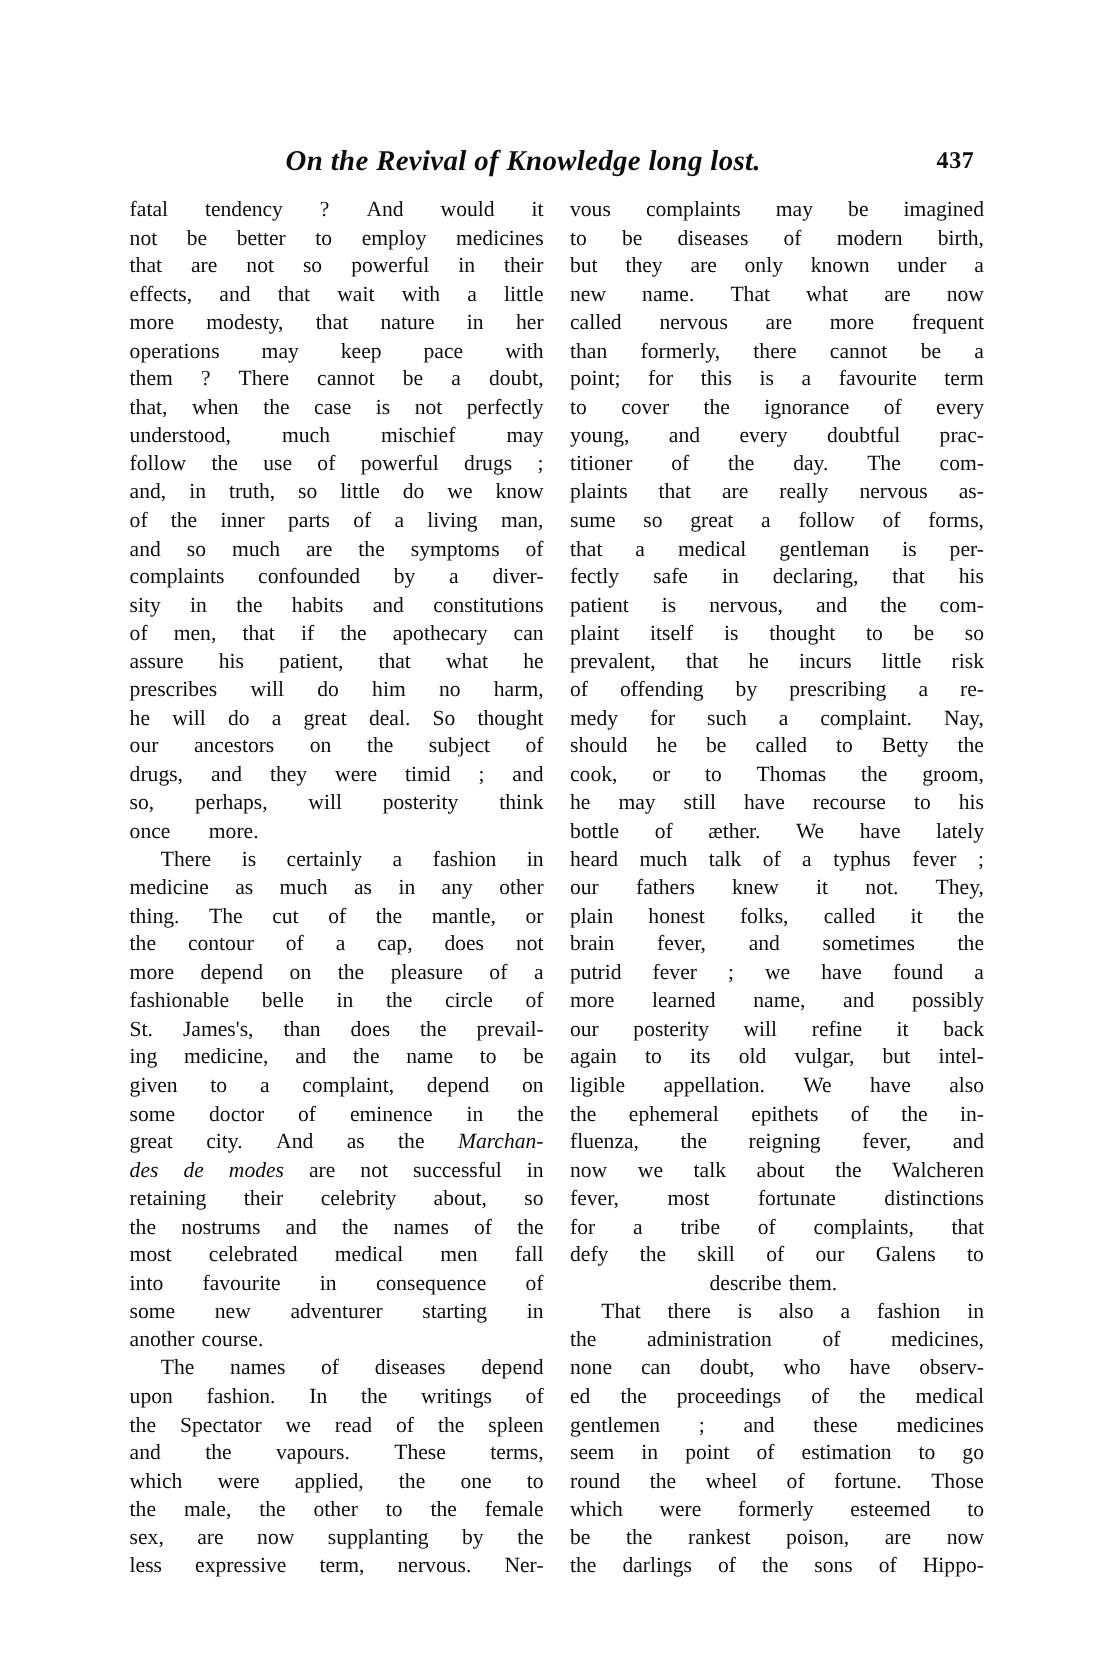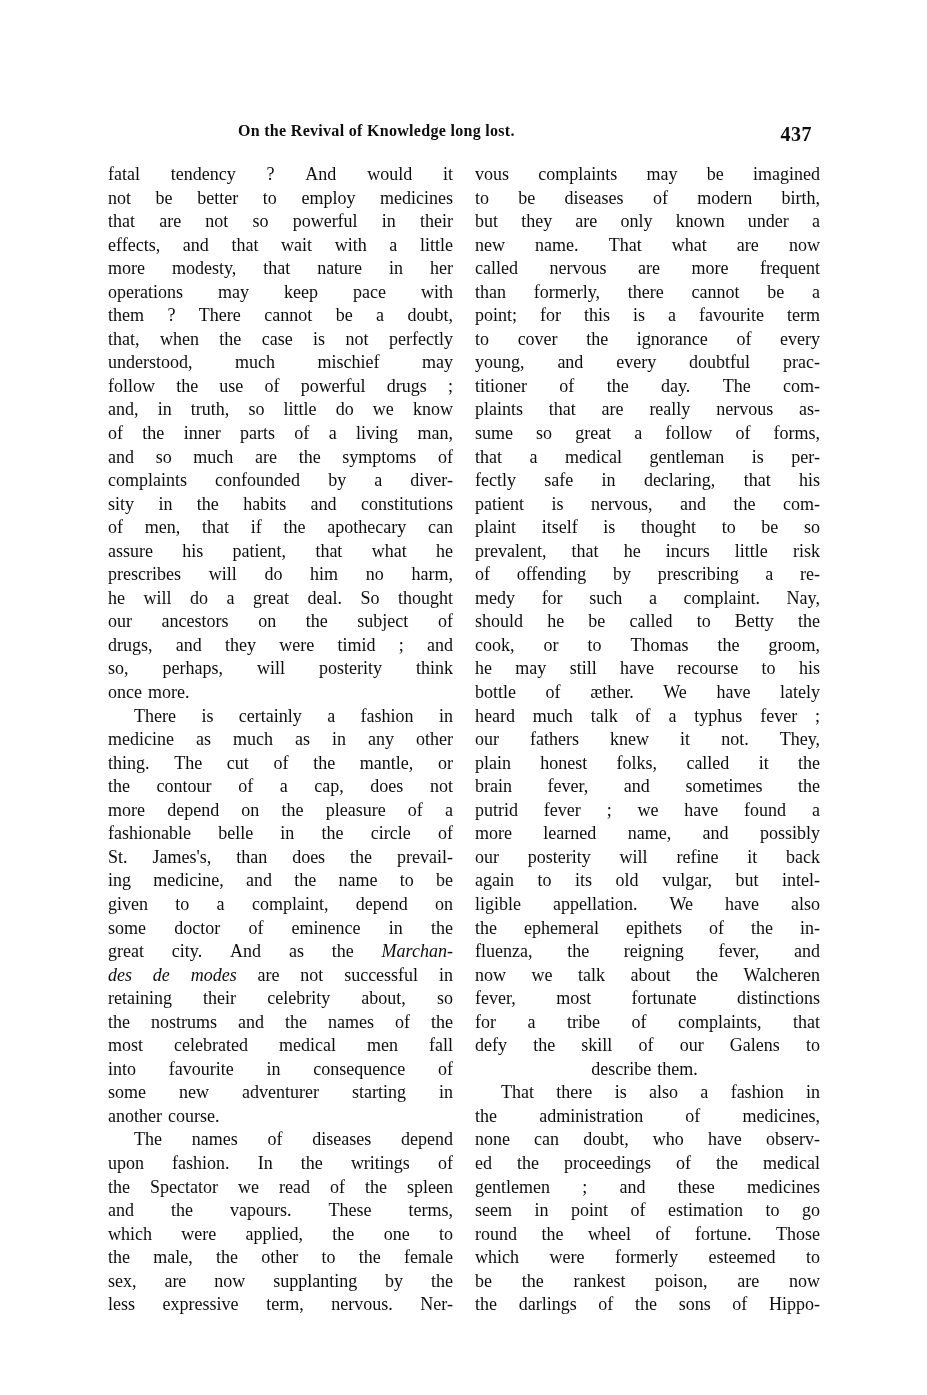--- a/index.html
+++ b/index.html
@@ -22,22 +22,23 @@
     position: absolute;
     left: 108px;
     top: 122px;
     width: 712px;
     height: 30px;
   }
   .head-title {
     position: absolute;
     left: 130px;
     top: 0;
+    font-style: italic;
     font-weight: 700;
-    font-size: 16px;
+    font-size: 24px;
     letter-spacing: 0.3px;
     white-space: nowrap;
   }
   .head-folio {
     position: absolute;
     right: 8px;
     top: 1px;
     font-weight: 700;
     font-size: 20px;
     letter-spacing: 0.5px;
@@ -263,21 +264,21 @@
           <span>;</span>
           <span>and</span>
         </div>
         <div class="ln j">
           <span>so,</span>
           <span>perhaps,</span>
           <span>will</span>
           <span>posterity</span>
           <span>think</span>
         </div>
-        <div class="ln j" style="justify-content: flex-start;">
+        <div class="ln j" style="justify-content: flex-start; gap: 26px;">
           <span style="margin-right: 6px;">once</span>
           <span style="margin-right: 6px;">more.</span>
         </div>
         <div class="ln j indent">
           <span>There</span>
           <span>is</span>
           <span>certainly</span>
           <span>a</span>
           <span>fashion</span>
           <span>in</span>

